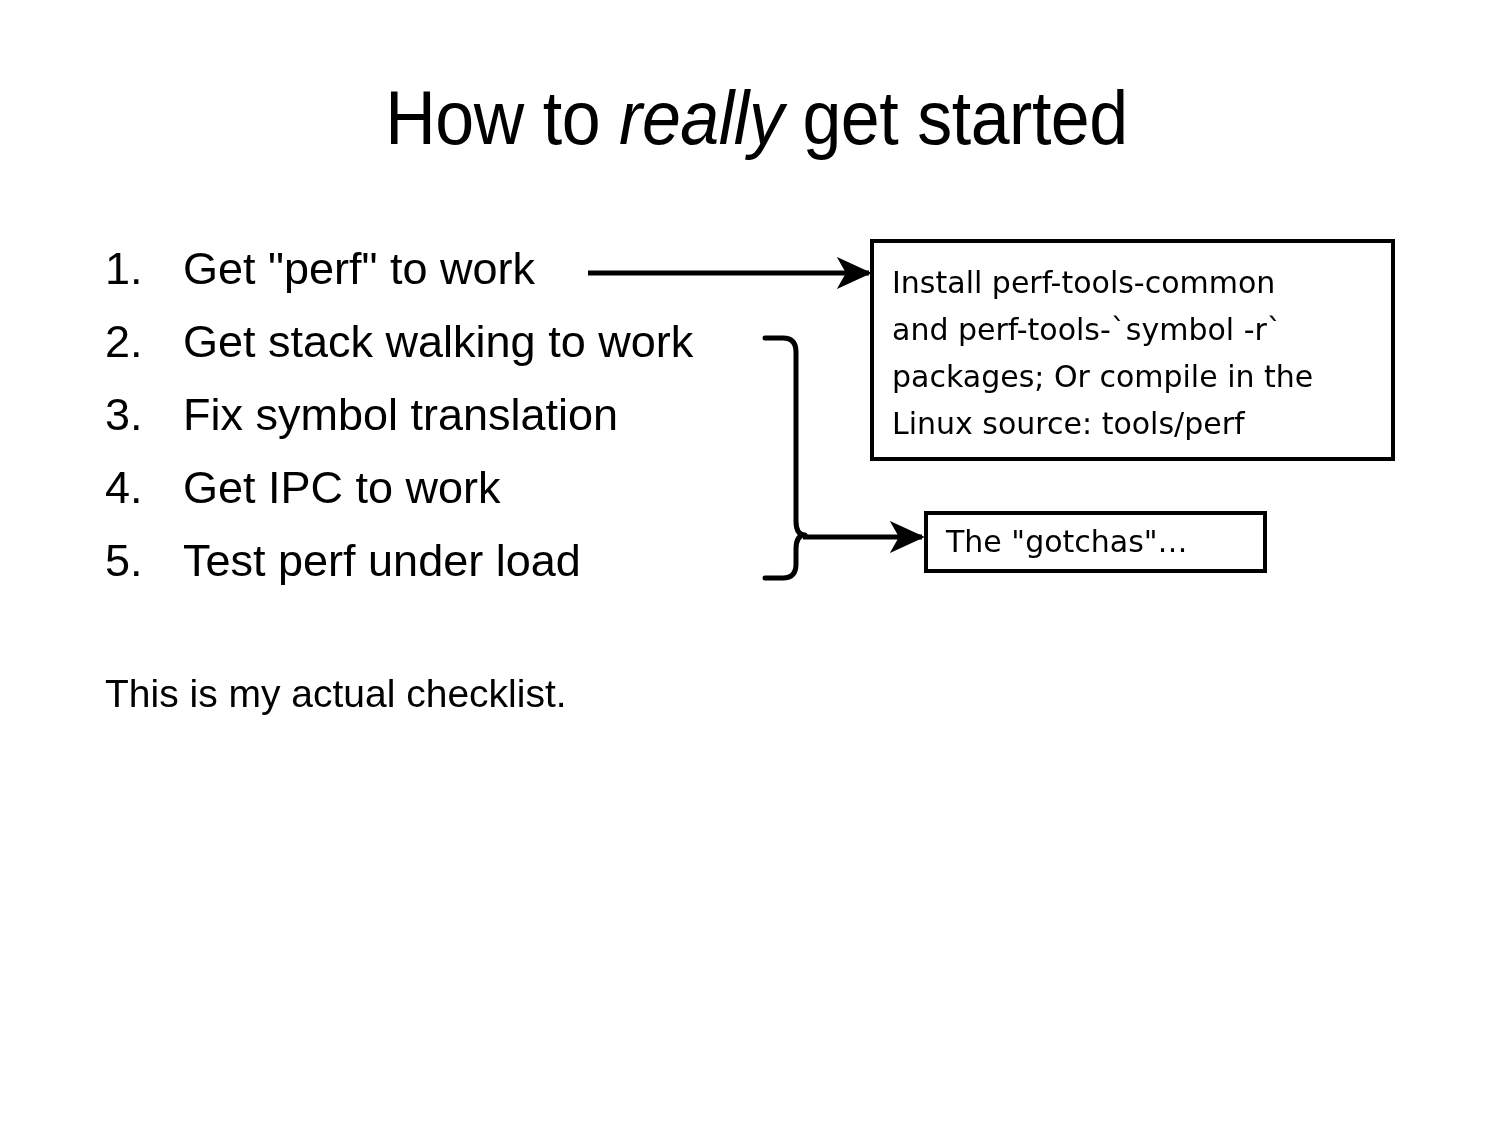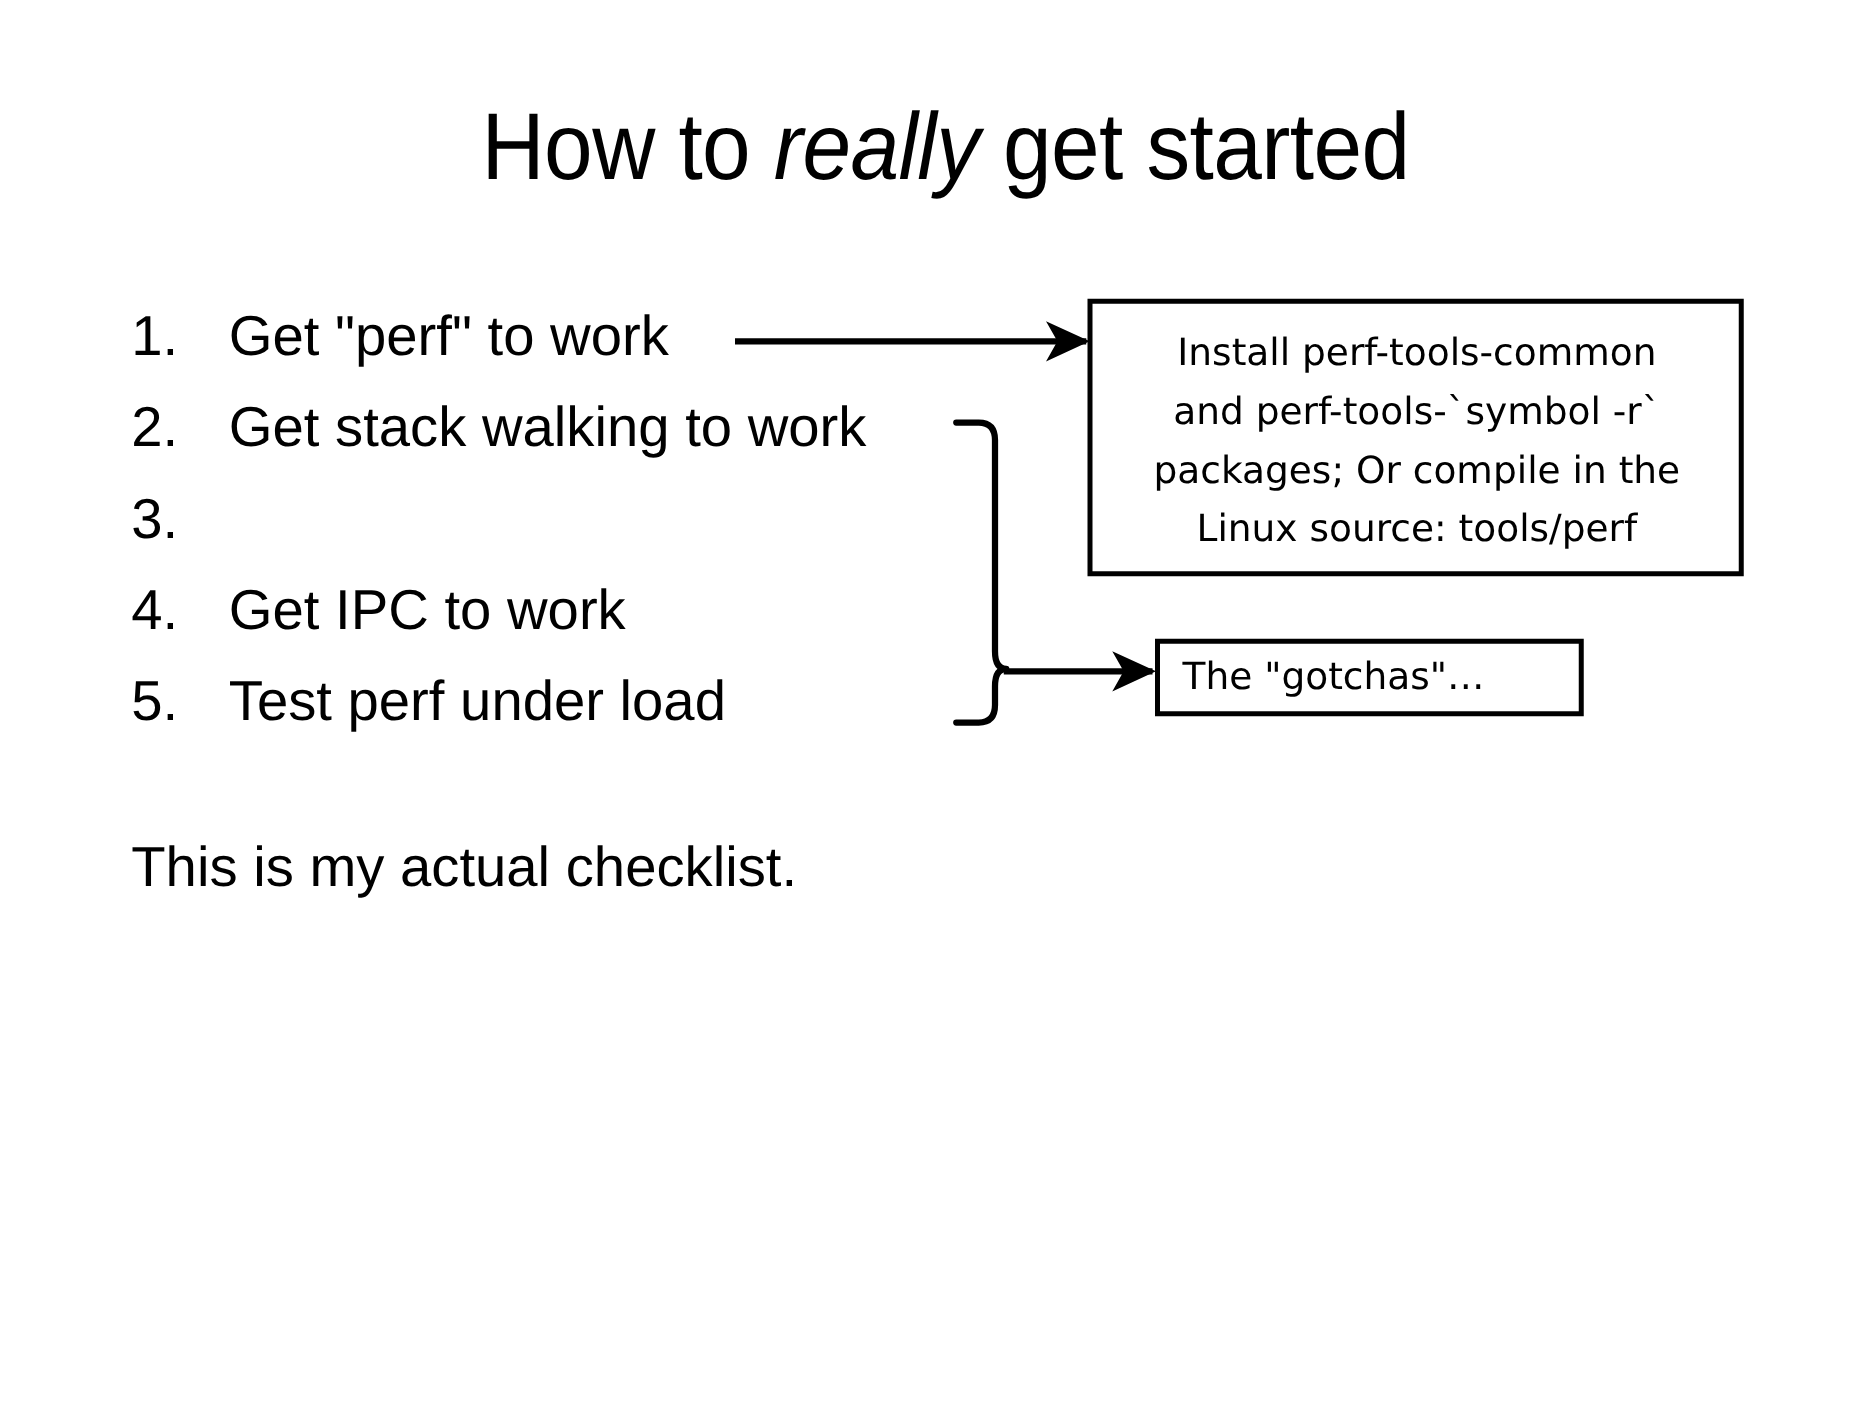--- a/index.html
+++ b/index.html
@@ -65,21 +65,21 @@
   }
   .list-text {
     flex: 0 0 auto;
   }
 
   
   #closing-line {
     position: absolute;
     left: 92px;
     top: 668px;
-    font-size: 45px;
+    font-size: 39px;
     line-height: 52px;
     white-space: nowrap;
   }
 
   
   .callout {
     position: absolute;
     box-sizing: border-box;
     border: 4px solid #000000;
     background: #ffffff;
@@ -87,21 +87,20 @@
     color: #000000;
   }
   #callout-install {
     left: 857px;
     top: 239px;
     width: 525px;
     height: 222px;
     padding: 16px 16px 0 18px;
     font-size: 30px;
     line-height: 47px;
-    text-align: center;
   }
   #callout-gotchas {
     left: 911px;
     top: 511px;
     width: 343px;
     height: 62px;
     padding: 0 0 0 18px;
     display: flex;
     align-items: center;
     font-size: 30px;
@@ -131,20 +130,21 @@
     <li class="list-item">
       <span class="list-num">1.</span>
       <span class="list-text">Get "perf" to work</span>
     </li>
     <li class="list-item">
       <span class="list-num">2.</span>
       <span class="list-text">Get stack walking to work</span>
     </li>
     <li class="list-item">
       <span class="list-num">3.</span>
+      <span class="list-text">Fix symbol translation</span>
     </li>
     <li class="list-item">
       <span class="list-num">4.</span>
       <span class="list-text">Get IPC to work</span>
     </li>
     <li class="list-item">
       <span class="list-num">5.</span>
       <span class="list-text">Test perf under load</span>
     </li>
   </ol>

